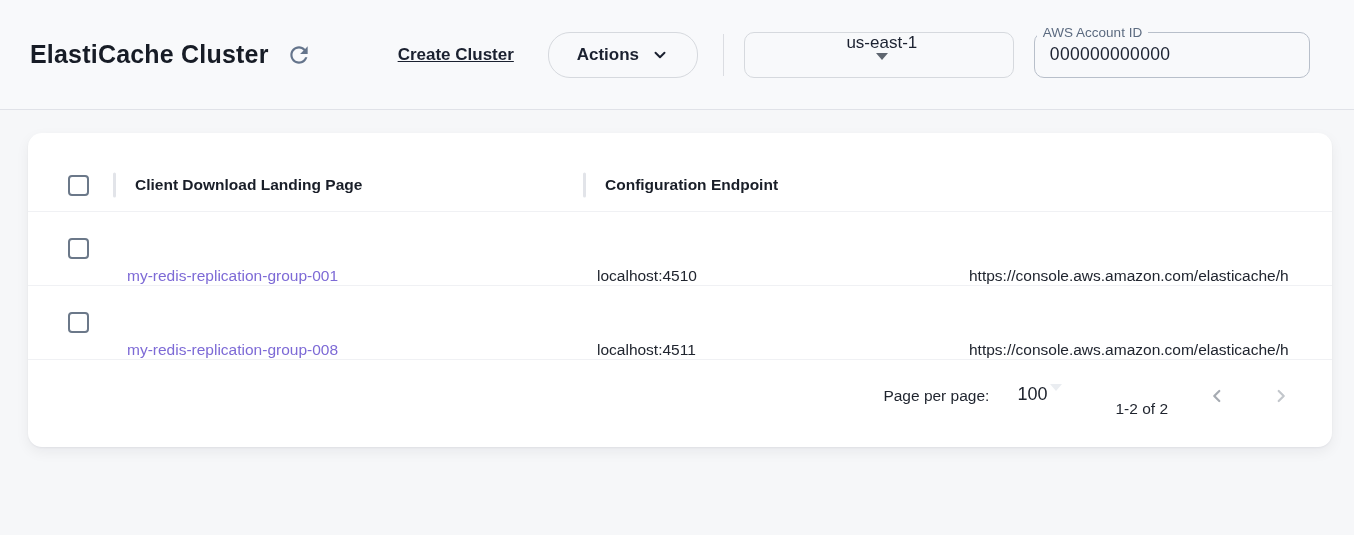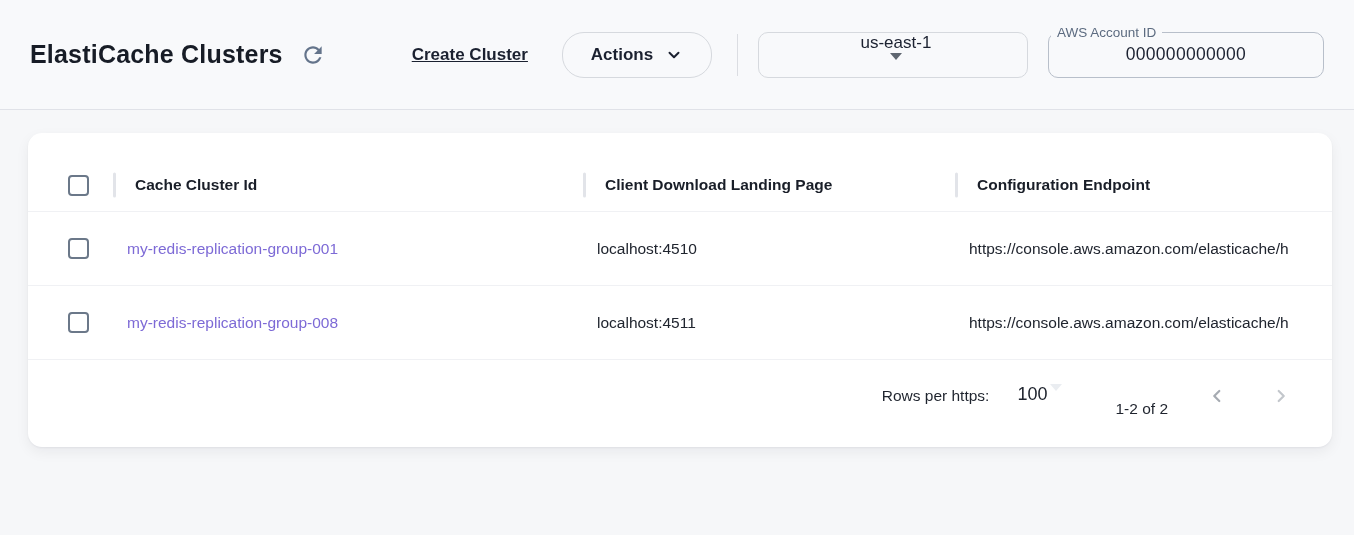--- a/index.html
+++ b/index.html
@@ -53,21 +53,20 @@
   }
   .account-field .floating-label {
     position: absolute; top: -9px; left: 2px;
     background: #f8f9fb; padding: 0 6px;
     font-size: 13.5px; color: #5c6b80; line-height: 18px; white-space: nowrap;
   }
   .account-field input {
     width: 100%; height: 100%; border: none; outline: none; background: transparent;
     font-family: inherit; font-size: 17.5px; color: #1b2130; padding: 0 15px;
     letter-spacing: .3px;
-    text-align: center;
   }
 
   
   .card {
     margin: 23px 22px 0 28px;
     background: #ffffff; border-radius: 14px;
     box-shadow: 0 1px 2px rgba(16,24,40,.05), 0 5px 14px rgba(16,24,40,.06);
     padding: 26px 0 16px 0;
     overflow: hidden;
   }
@@ -83,21 +82,21 @@
     padding-left: 22px; height: 100%; display: flex; align-items: center;
     white-space: nowrap; overflow: hidden;
   }
   .col-sep {
     position: absolute; left: 0; top: 50%; transform: translateY(-50%);
     width: 3px; height: 25px; background: #e2e4e9; border-radius: 2px;
   }
   .data-cell {
     font-size: 15.5px; color: #20252f; padding-left: 14px;
     white-space: nowrap; overflow: hidden; height: 100%;
-    display: flex; align-items: center;
+    display: flex; align-items: flex-end;
   }
   .cell-link { color: #7d6ad6; text-decoration: none; cursor: pointer; }
   .checkbox-cell { padding-left: 40px; display: flex; align-items: center; height: 100%; }
   .checkbox {
     width: 21px; height: 21px; border: 2px solid #6b7889; border-radius: 4px;
     background: transparent; cursor: pointer; display: inline-block; flex: 0 0 auto;
   }
 
   
   .grid-footer {
@@ -117,21 +116,21 @@
     border-top: 7px solid #eaedf1;
   }
   .range-label { margin-left: 53px; font-size: 15.5px; color: #1f242e; margin-top: 26px; }
   .page-nav-btn { background: none; border: none; padding: 4px; margin-left: 34px; cursor: default; display: flex; align-items: center; }
 </style>
 </head>
 <body>
 
 <header class="app-header">
   <div class="title-group">
-    <h1 class="page-title">ElastiCache Clusters</h1>
+    <h1 class="page-title">ElastiCache Cluster</h1>
     <button class="icon-btn">
       <span style="display:flex;">
         <svg width="26" height="26" viewBox="0 0 24 24" fill="#64748b">
           <path d="M17.65 6.35C16.2 4.9 14.21 4 12 4c-4.42 0-7.99 3.58-8 8s3.57 8 8 8c3.73 0 6.84-2.55 7.73-6h-2.08c-.82 2.33-3.04 4-5.65 4-3.31 0-6-2.69-6-6s2.69-6 6-6c1.66 0 3.14.69 4.22 1.78L13 11h7V4l-2.35 2.35z"></path>
         </svg>
       </span>
     </button>
   </div>
 
   <button class="text-btn">Create Cluster</button>
@@ -160,24 +159,20 @@
 
 <main>
   <section class="card">
 
     <div class="grid-row grid-head">
       <div class="checkbox-cell">
         <span class="checkbox"></span>
       </div>
       <div class="head-cell">
         <span class="col-sep"></span>
-        <span>Cache Cluster Id</span>
-      </div>
-      <div class="head-cell">
-        <span class="col-sep"></span>
         <span>Client Download Landing Page</span>
       </div>
       <div class="head-cell">
         <span class="col-sep"></span>
         <span>Configuration Endpoint</span>
       </div>
     </div>
 
     <div class="grid-row grid-data">
       <div class="checkbox-cell">
@@ -195,21 +190,21 @@
         <span class="checkbox"></span>
       </div>
       <div class="data-cell">
         <a class="cell-link">my-redis-replication-group-008</a>
       </div>
       <div class="data-cell">localhost:4511</div>
       <div class="data-cell">https://console.aws.amazon.com/elasticache/h</div>
     </div>
 
     <div class="grid-footer">
-      <span class="rpp-label">Rows per https:</span>
+      <span class="rpp-label">Page per page:</span>
       <div class="rpp-select">
         <span class="rpp-value">100</span>
         <span class="rpp-caret"></span>
       </div>
       <span class="range-label">1-2 of 2</span>
       <button class="page-nav-btn">
         <span style="display:flex;">
           <svg width="22" height="22" viewBox="0 0 24 24" fill="none" stroke="#a6abb2" stroke-width="2.4" stroke-linecap="round" stroke-linejoin="round">
             <polyline points="14.5,6.5 9,12 14.5,17.5"></polyline>
           </svg>

